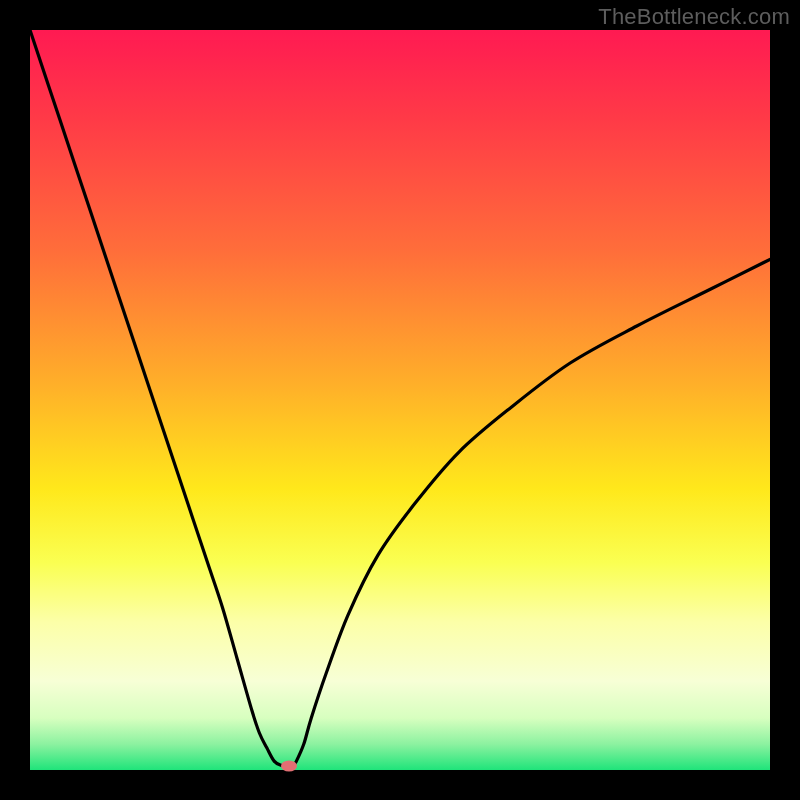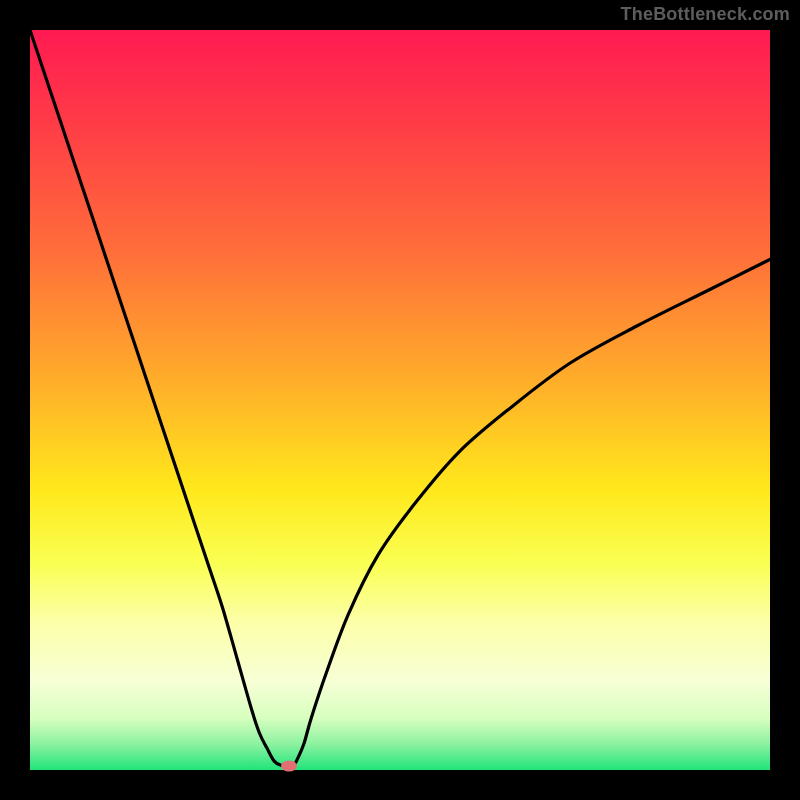--- a/index.html
+++ b/index.html
@@ -32,22 +32,22 @@
     inset: 0;
   }
   .curve-svg {
     position: absolute;
     inset: 0;
   }
   .watermark {
     position: absolute;
     top: 4px;
     right: 10px;
-    font-size: 18px;
-    font-weight: 700;
+    font-size: 22px;
+    font-weight: 400;
     color: #5d5d5d;
     letter-spacing: 0.2px;
   }
   .dot {
     position: absolute;
     width: 16px;
     height: 11px;
     background: #e26f73;
     border-radius: 50%;
     transform: translate(-50%, -50%);

